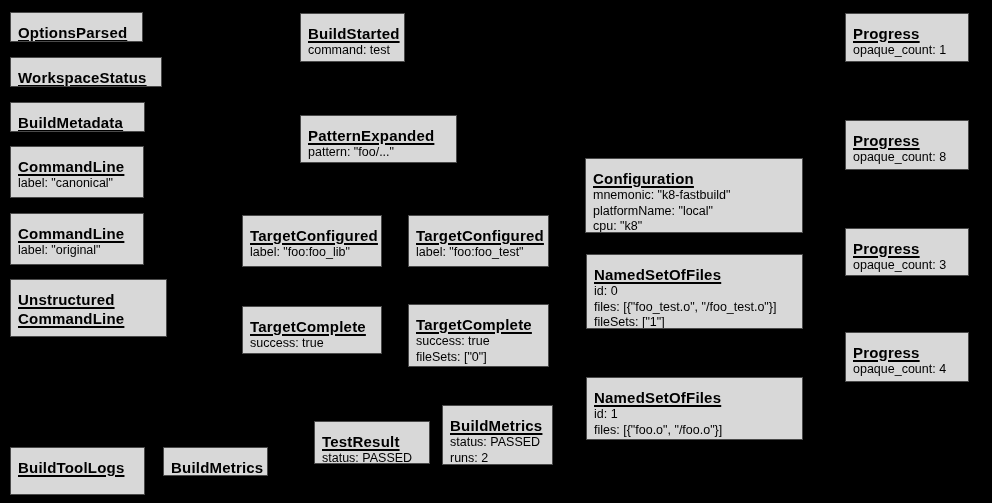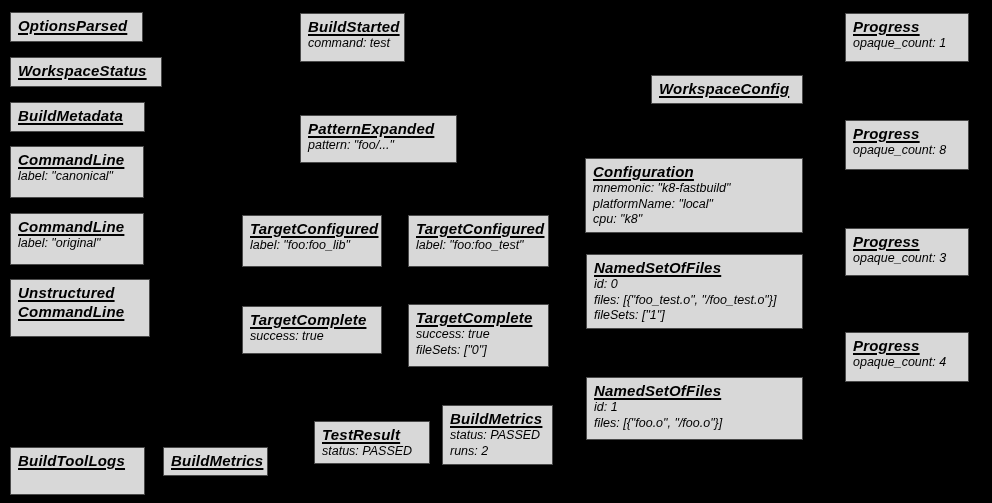--- a/index.html
+++ b/index.html
@@ -13,24 +13,23 @@
     height: 503px;
     background: var(--canvas-bg, #000);
     overflow: hidden;
     font-family: "Liberation Sans", sans-serif;
   }
   .node {
     position: absolute;
     box-sizing: border-box;
     background: var(--node-fill, #d8d8d8);
     border: 1px solid var(--node-border, #4a4a4a);
-    padding: 3px 7px 2px 7px;
+    padding: 10px 7px 2px 7px;
     color: var(--node-text, #000);
     overflow: hidden;
-    font-style: italic;
   }
   .node-title {
     font-size: 15px;
     line-height: 19px;
     font-weight: bold;
     text-decoration: underline;
     text-decoration-thickness: 2px;
     text-underline-offset: 2px;
     white-space: pre-line;
     letter-spacing: 0.2px;
@@ -56,21 +55,21 @@
     <div class="node-title">BuildMetadata</div>
   </div>
     <div class="node" style="left: 10px; top: 146px; width: 134px; height: 52px;">
     <div class="node-title">CommandLine</div>
   <div class="node-attr">label: "canonical"</div>
     </div>
     <div class="node" style="left: 10px; top: 213px; width: 134px; height: 52px;">
     <div class="node-title">CommandLine</div>
   <div class="node-attr">label: "original"</div>
     </div>
-    <div class="node" style="left: 10px; top: 279px; width: 140px; height: 58px;">
+    <div class="node" style="left: 10px; top: 279px; width: 157px; height: 58px;">
     <div class="node-title">Unstructured
 CommandLine</div>
   </div>
     <div class="node" style="left: 10px; top: 447px; width: 135px; height: 48px;">
     <div class="node-title">BuildToolLogs</div>
   </div>
     <div class="node" style="left: 163px; top: 447px; width: 105px; height: 29px;">
     <div class="node-title">BuildMetrics</div>
   </div>
     <div class="node" style="left: 300px; top: 13px; width: 105px; height: 49px;">
@@ -100,23 +99,20 @@
     </div>
     <div class="node" style="left: 314px; top: 421px; width: 116px; height: 43px;">
     <div class="node-title">TestResult</div>
   <div class="node-attr">status: PASSED</div>
     </div>
     <div class="node" style="left: 442px; top: 405px; width: 111px; height: 60px;">
     <div class="node-title">BuildMetrics</div>
   <div class="node-attr">status: PASSED</div>
       <div class="node-attr">runs: 2</div>
     </div>
-    <div class="node" style="left: 651px; top: 75px; width: 152px; height: 29px;">
-    <div class="node-title">WorkspaceConfig</div>
-  </div>
     <div class="node" style="left: 585px; top: 158px; width: 218px; height: 75px;">
     <div class="node-title">Configuration</div>
   <div class="node-attr">mnemonic: "k8-fastbuild"</div>
       <div class="node-attr">platformName: "local"</div>
       <div class="node-attr">cpu: "k8"</div>
     </div>
     <div class="node" style="left: 586px; top: 254px; width: 217px; height: 75px;">
     <div class="node-title">NamedSetOfFiles</div>
   <div class="node-attr">id: 0</div>
       <div class="node-attr">files: [{"foo_test.o", "/foo_test.o"}]</div>

